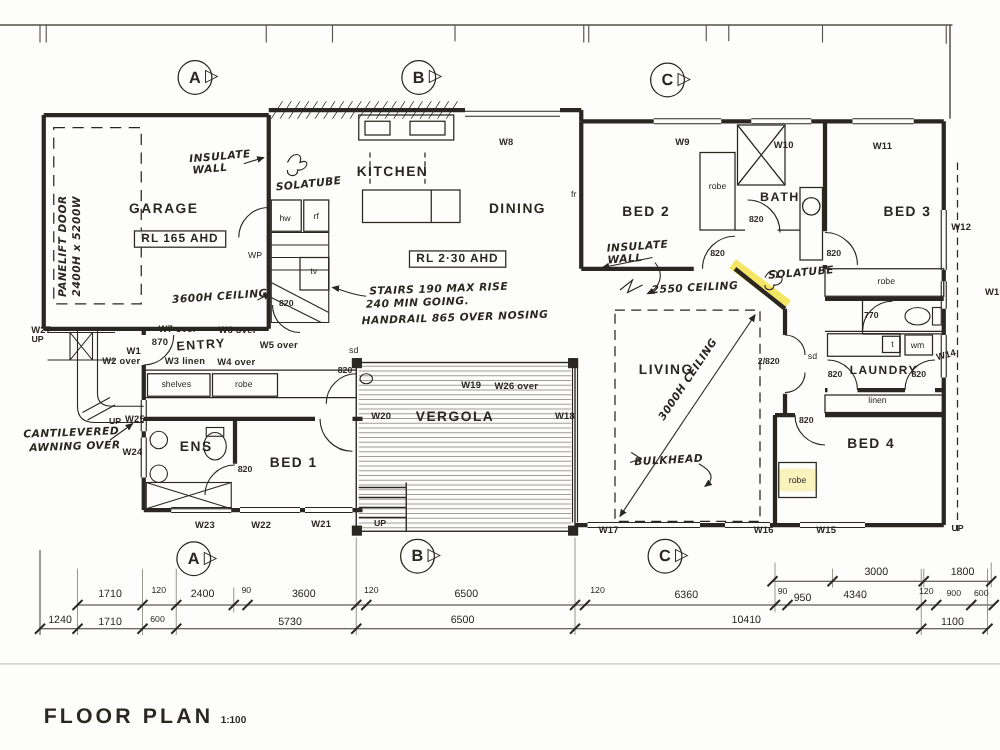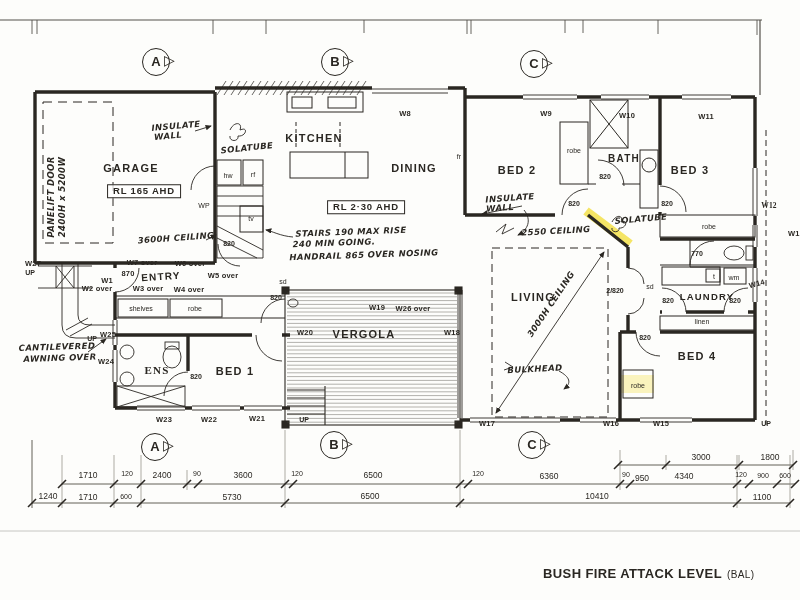--- a/index.html
+++ b/index.html
@@ -285,47 +285,47 @@
         </g>
     </g>
   </svg>
 
   <div id="labels">
       <div class="lbl room" style="left: 131px; top: 168px; transform: translate(-50%, -50%);">GARAGE</div>
       <div class="lbl room" style="left: 314px; top: 138px; transform: translate(-50%, -50%);">KITCHEN</div>
       <div class="lbl room" style="left: 414px; top: 168px; transform: translate(-50%, -50%);">DINING</div>
       <div class="lbl room" style="left: 517px; top: 170px; transform: translate(-50%, -50%);">BED 2</div>
       <div class="lbl room" style="left: 624px; top: 159px; transform: translate(-50%, -50%); font-size: 10px;">BATH</div>
-      <div class="lbl room" style="left: 672px; top: 170px; transform: translate(-50%, -50%); padding-left: 36px;">BED 3</div>
+      <div class="lbl room" style="left: 708px; top: 170px; transform: translate(-50%, -50%); padding-left: 36px;">BED 3</div>
       <div class="lbl room" style="left: 533px; top: 297px; transform: translate(-50%, -50%);">LIVING</div>
       <div class="lbl room" style="left: 707px; top: 297px; transform: translate(-50%, -50%); font-size: 9.5px;">LAUNDRY</div>
       <div class="lbl room" style="left: 697px; top: 356px; transform: translate(-50%, -50%);">BED 4</div>
       <div class="lbl room" style="left: 235px; top: 371px; transform: translate(-50%, -50%);">BED 1</div>
       <div class="lbl room" style="left: 161px; top: 277px; transform: translate(-50%, -50%) rotate(-4deg); font-size: 10px;">ENTRY</div>
-      <div class="lbl room" style="left: 157px; top: 370px; transform: translate(-50%, -50%); font-family: Liberation Serif, serif;">ENS</div>
+      <div class="lbl room" style="left: 157px; top: 358px; transform: translate(-50%, -50%);">ENS</div>
       <div class="lbl room" style="left: 364px; top: 334px; transform: translate(-50%, -50%);">VERGOLA</div>
       <div class="lbl win" style="left: 33px; top: 264px; transform: translate(-50%, -50%);">W27</div>
       <div class="lbl win" style="left: 107px; top: 281px; transform: translate(-50%, -50%);">W1</div>
       <div class="lbl win" style="left: 97px; top: 289px; transform: translate(-50%, -50%);">W2 over</div>
       <div class="lbl win" style="left: 142px; top: 263px; transform: translate(-50%, -50%);">W7 over</div>
       <div class="lbl win" style="left: 128px; top: 274px; transform: translate(-50%, -50%);">870</div>
-      <div class="lbl win" style="left: 148px; top: 289px; transform: translate(-50%, -50%);">W3 over</div>
+      <div class="lbl win" style="left: 148px; top: 289px; transform: translate(-50%, -50%);">W3 linen</div>
       <div class="lbl win" style="left: 190px; top: 264px; transform: translate(-50%, -50%);">W6 over</div>
       <div class="lbl win" style="left: 189px; top: 290px; transform: translate(-50%, -50%);">W4 over</div>
       <div class="lbl win" style="left: 223px; top: 276px; transform: translate(-50%, -50%);">W5 over</div>
       <div class="lbl win" style="left: 108px; top: 335px; transform: translate(-50%, -50%);">W25</div>
       <div class="lbl win" style="left: 106px; top: 362px; transform: translate(-50%, -50%);">W24</div>
       <div class="lbl win" style="left: 164px; top: 420px; transform: translate(-50%, -50%);">W23</div>
       <div class="lbl win" style="left: 209px; top: 420px; transform: translate(-50%, -50%);">W22</div>
       <div class="lbl win" style="left: 257px; top: 419px; transform: translate(-50%, -50%);">W21</div>
       <div class="lbl win" style="left: 405px; top: 114px; transform: translate(-50%, -50%);">W8</div>
       <div class="lbl win" style="left: 546px; top: 114px; transform: translate(-50%, -50%);">W9</div>
       <div class="lbl win" style="left: 627px; top: 116px; transform: translate(-50%, -50%);">W10</div>
       <div class="lbl win" style="left: 706px; top: 117px; transform: translate(-50%, -50%);">W11</div>
-      <div class="lbl win" style="left: 769px; top: 206px; transform: translate(-50%, -50%); font-family: Liberation Serif, serif;">W12</div>
+      <div class="lbl win" style="left: 769px; top: 182px; transform: translate(-50%, -50%);">W12</div>
       <div class="lbl win" style="left: 796px; top: 234px; transform: translate(-50%, -50%);">W13</div>
       <div class="lbl win" style="left: 757px; top: 284px; transform: translate(-50%, -50%) rotate(-15deg);">W14</div>
       <div class="lbl win" style="left: 661px; top: 424px; transform: translate(-50%, -50%);">W15</div>
       <div class="lbl win" style="left: 611px; top: 424px; transform: translate(-50%, -50%);">W16</div>
       <div class="lbl win" style="left: 487px; top: 424px; transform: translate(-50%, -50%);">W17</div>
       <div class="lbl win" style="left: 452px; top: 333px; transform: translate(-50%, -50%);">W18</div>
       <div class="lbl win" style="left: 377px; top: 308px; transform: translate(-50%, -50%);">W19</div>
       <div class="lbl win" style="left: 413px; top: 309px; transform: translate(-50%, -50%);">W26 over</div>
       <div class="lbl win" style="left: 305px; top: 333px; transform: translate(-50%, -50%);">W20</div>
       <div class="lbl door" style="left: 229px; top: 243px; transform: translate(-50%, -50%);">820</div>
@@ -402,16 +402,16 @@
       <div class="lbl boxed" style="left: 144px; top: 191px; transform: translate(-50%, -50%);">RL 165 AHD</div>
       <div class="lbl boxed" style="left: 366px; top: 207px; transform: translate(-50%, -50%);">RL 2·30 AHD</div>
       <div class="sec" style="left: 155px; top: 61px;">A</div>
       <div class="sec" style="left: 334px; top: 61px;">B</div>
       <div class="sec" style="left: 533px; top: 63px;">C</div>
       <div class="sec" style="left: 154px; top: 446px;">A</div>
       <div class="sec" style="left: 333px; top: 444px;">B</div>
       <div class="sec" style="left: 531px; top: 444px;">C</div>
     </div>
 
-  <div id="bal-block">
-    <span>BUSH FIRE ATTACK LEVEL</span><span id="bal-suffix">(BAL)</span>
+  <div id="title-block">
+    <span id="plan-title">FLOOR PLAN</span><span id="plan-scale">1:100</span>
   </div>
 </div>
 
 </body></html>

